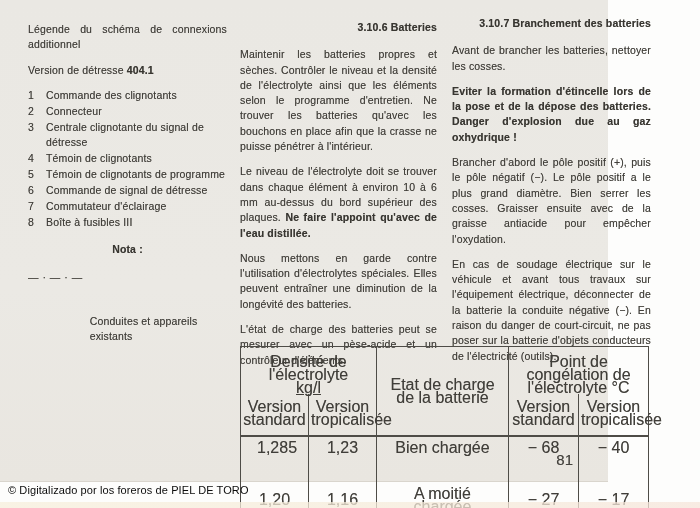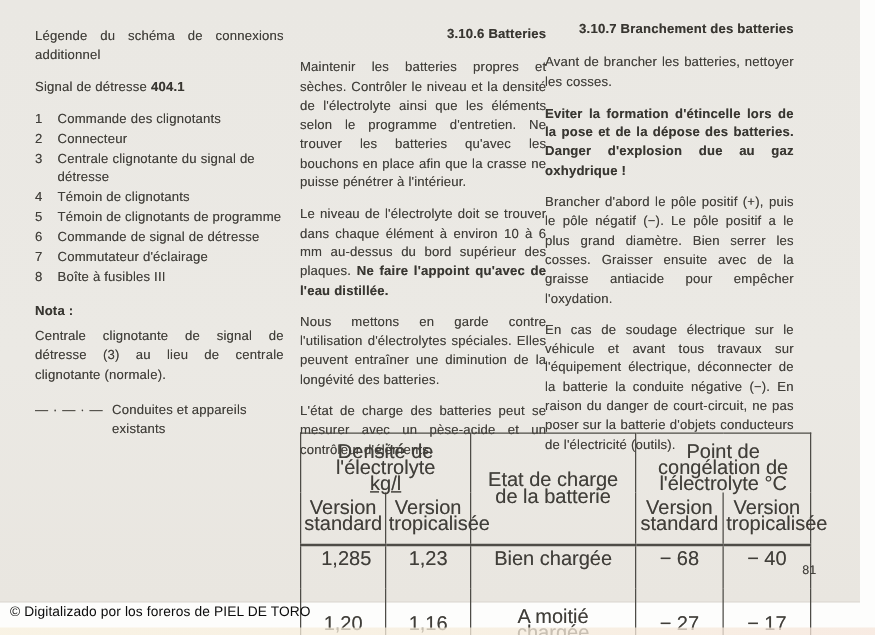--- a/index.html
+++ b/index.html
@@ -7,59 +7,59 @@
   body {
     font-family: "Liberation Sans", sans-serif;
     background: #fdfdfc;
     position: relative;
     overflow: hidden;
     color: #403e39;
   }
   .paper {
     position: absolute;
     left: 0; top: 0;
-    width: 688px; height: 482px;
+    width: 608px; height: 482px;
     background: linear-gradient(180deg, #eae8e3 0%, #ebe9e4 60%, #e9e6e0 100%);
     border-bottom: 1px solid #d9d5cd;
   }
   .bottom-tint {
     position: absolute;
     left: 0; bottom: 0;
     width: 700px; height: 6px;
     background: linear-gradient(to right, #f7efdc 0%, #f6ecdb 55%, #f6e5da 100%);
     opacity: .75;
   }
   .col {
     position: absolute;
     font-size: 10.5px;
     line-height: 15.3px;
     letter-spacing: .15px;
     text-align: justify;
     text-shadow: 0 0 .4px rgba(64,62,57,.55);
   }
   .col-left  { left: 28px;  top: 22px; width: 199px; }
   .col-mid   { left: 240px; top: 20px; width: 197px; }
-  .col-right { left: 436px; top: 16px; width: 199px; }
+  .col-right { left: 452px; top: 16px; width: 199px; }
   .heading {
     font-weight: bold;
     color: #383631;
     margin-bottom: 12px;
     text-align: right;
   }
   .para { margin-bottom: 10px; }
   .bold { font-weight: bold; color: #383631; }
   .signal-line { margin-top: 10px; margin-bottom: 10px; text-align: left; }
   .legend-list { margin-top: 2px; }
   .legend-item { display: flex; line-height: 14.6px; margin-bottom: 1.5px; }
   .legend-item .num { width: 10px; flex: none; margin-right: 8px; }
   .legend-item .lbl { flex: 1; text-align: left; }
-  .nota-title { margin-top: 12px; margin-bottom: 5px; text-align: left; }
+  .nota-title { margin-top: 12px; margin-bottom: 5px; text-align: center; }
   .dash-legend { display: flex; margin-top: 13px; text-align: left; }
   .dash-symbol { flex: none; margin-right: 7px; letter-spacing: .5px; }
-  .dash-text { width: 125px; }
+  .dash-text { width: 125px; margin-top: 44px; }
   .table-wrap { position: absolute; left: 240px; top: 302px; }
   table {
     border-collapse: collapse;
     table-layout: fixed;
     width: 408px;
     font-size: 16px;
     color: #403e39;
     text-shadow: 0 0 .4px rgba(64,62,57,.5);
     margin-top: 44px;
   }
@@ -76,41 +76,41 @@
     line-height: 13.5px;
     padding: 16px;
   }
   tr.first td { padding-top: 4px; }
   tr.last td { padding-bottom: 4px; }
   .v-left { border-left: 1px solid #4e4c47; }
   .v-right { border-right: 1px solid #4e4c47; }
   .page-number {
     position: absolute;
     top: 451px; right: 35px;
-    font-size: 10px;
+    font-size: 15px;
     color: #45433e;
     text-shadow: 0 0 .4px rgba(64,62,57,.5);
   }
   .footer-credit {
     position: absolute;
     left: 8px; top: 484px;
     font-size: 11px;
     color: #0b0b0b;
     letter-spacing: .1px;
   }
 </style>
 </head>
 <body>
 
 <div class="paper">
 
   <div class="col col-left">
     <div class="para">Légende du schéma de connexions additionnel</div>
     <div class="signal-line">
-      <span>Signal de détresse</span>
+      <span>Version de détresse</span>
       <span class="bold">404.1</span>
     </div>
     <div class="legend-list">
       <div class="legend-item">
         <span class="num">1</span>
         <span class="lbl">Commande des clignotants</span>
       </div>
       <div class="legend-item">
         <span class="num">2</span>
         <span class="lbl">Connecteur</span>
@@ -134,21 +134,20 @@
       <div class="legend-item">
         <span class="num">7</span>
         <span class="lbl">Commutateur d'éclairage</span>
       </div>
       <div class="legend-item">
         <span class="num">8</span>
         <span class="lbl">Boîte à fusibles III</span>
       </div>
     </div>
     <div class="nota-title bold">Nota :</div>
-    <div class="para">Centrale clignotante de signal de détresse (3) au lieu de centrale clignotante (normale).</div>
     <div class="dash-legend">
       <span class="dash-symbol">— · — · —</span>
       <span class="dash-text">Conduites et appareils existants</span>
     </div>
   </div>
 
   <div class="col col-mid">
     <div class="heading">3.10.6 Batteries</div>
     <div class="para">Maintenir les batteries propres et sèches. Contrôler le niveau et la densité de l'électrolyte ainsi que les éléments selon le programme d'entretien. Ne trouver les batteries qu'avec les bouchons en place afin que la crasse ne puisse pénétrer à l'intérieur.</div>
     <div class="para">

